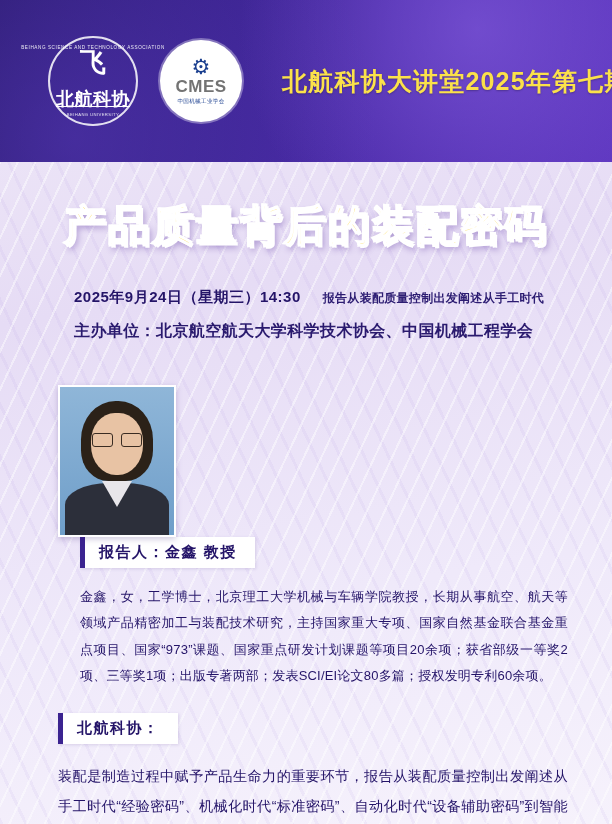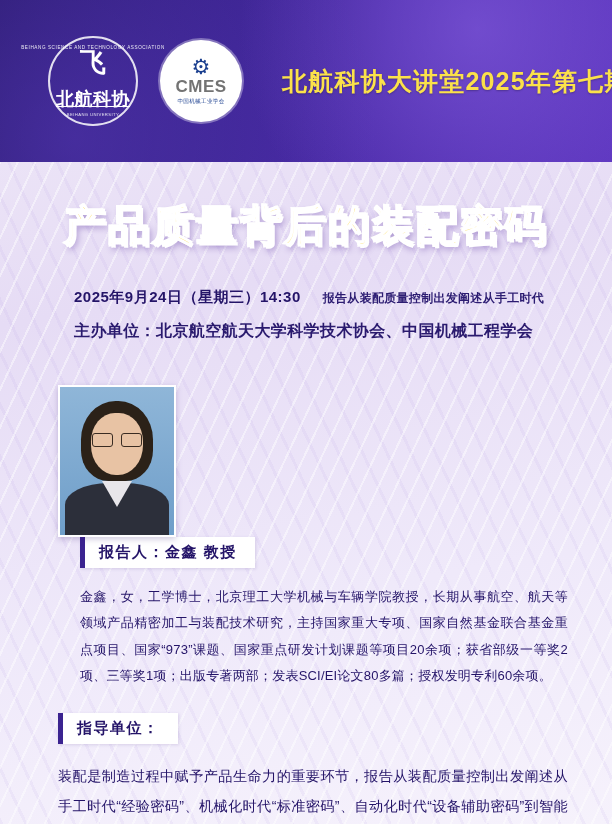--- a/index.html
+++ b/index.html
@@ -357,17 +357,17 @@
       <div class="body"></div>
       <div class="collar"></div>
     </div>
     <div class="speaker-right">
       <div class="tag">报告人：金鑫 教授</div>
       <div class="speaker-bio">金鑫，女，工学博士，北京理工大学机械与车辆学院教授，长期从事航空、航天等领域产品精密加工与装配技术研究，主持国家重大专项、国家自然基金联合基金重点项目、国家“973”课题、国家重点研发计划课题等项目20余项；获省部级一等奖2项、三等奖1项；出版专著两部；发表SCI/EI论文80多篇；授权发明专利60余项。</div>
     </div>
   </div>
 
   <div class="abstract">
-    <div class="tag">指导单位：</div>
+    <div class="tag">北航科协：</div>
     <div class="abstract-body">装配是制造过程中赋予产品生命力的重要环节，报告从装配质量控制出发阐述从手工时代“经验密码”、机械化时代“标准密码”、自动化时代“设备辅助密码”到智能化时代“数据驱动密码”的进化脉络，解码装配精度、效率、产品质量背后的装配密码，以及装配过程中的测量、连接、自动化装备与智能控制技术。</div>
   </div>
 
 </div>
 
 </body></html>

